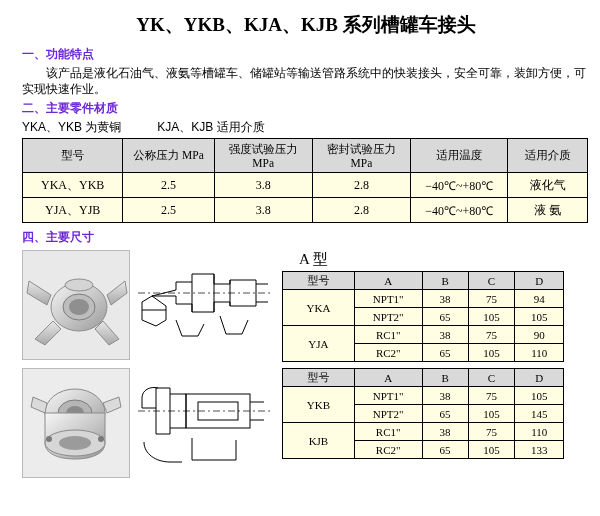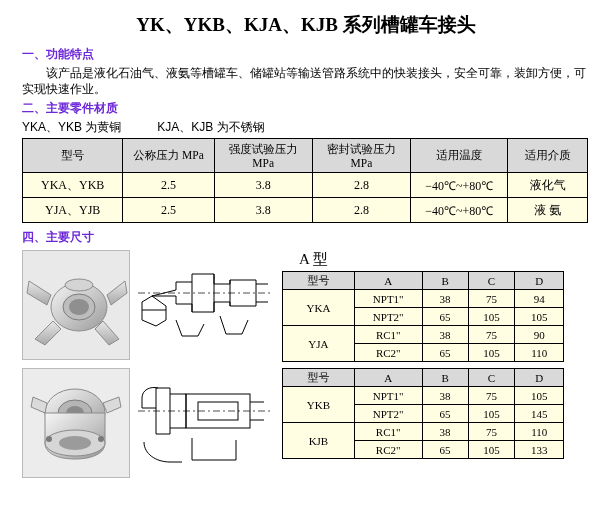--- a/index.html
+++ b/index.html
@@ -156,21 +156,21 @@
 <body>
 
 <div class="page">
 
   <div class="title">YK、YKB、KJA、KJB 系列槽罐车接头</div>
 
   <div class="section-head">一、功能特点</div>
   <div class="body-text">该产品是液化石油气、液氨等槽罐车、储罐站等输送管路系统中的快装接头，安全可靠，装卸方便，可实现快速作业。</div>
 
   <div class="section-head">二、主要零件材质</div>
-  <div class="plain-text"><span>YKA、YKB 为黄铜</span><span class="gap-pad"></span><span>KJA、KJB 为不锈钢</span></div>
+  <div class="plain-text"><span>YKA、YKB 为黄铜</span><span class="gap-pad"></span><span>KJA、KJB 适用介质</span></div>
 
 
   <table class="spec">
     <thead>
       <tr>
         <th class="col-model">型号</th>
         <th class="col-p1">公称压力 MPa</th>
         <th class="col-p2">强度试验压力 MPa</th>
         <th class="col-p3">密封试验压力 MPa</th>
         <th class="col-t">适用温度</th>

